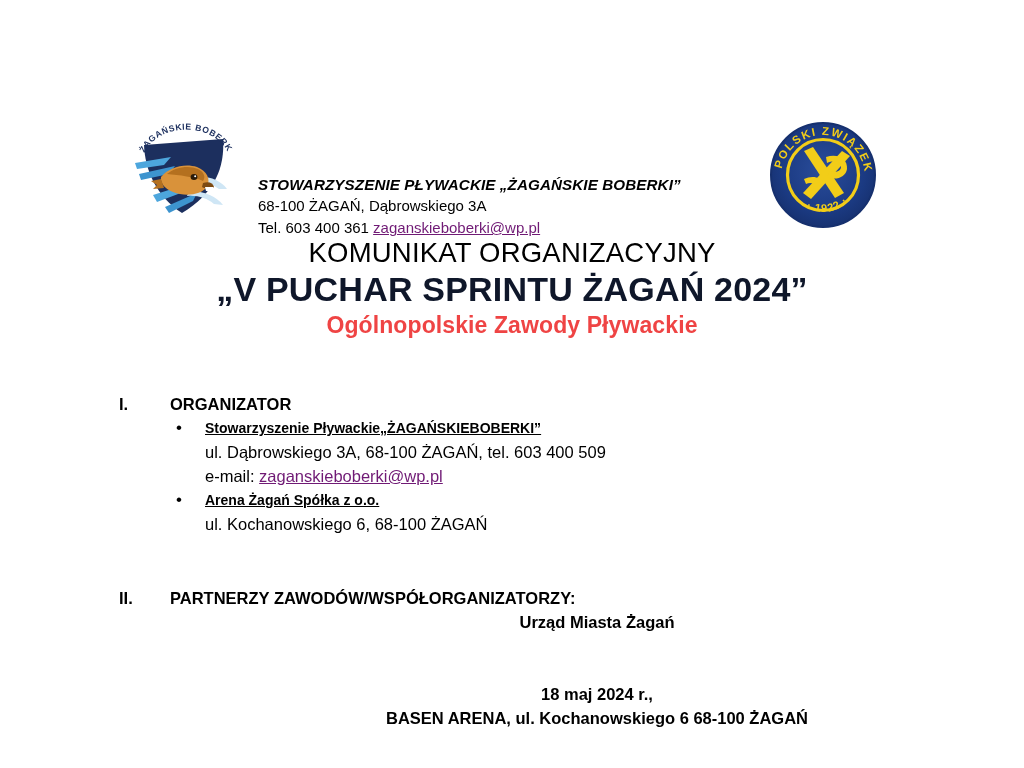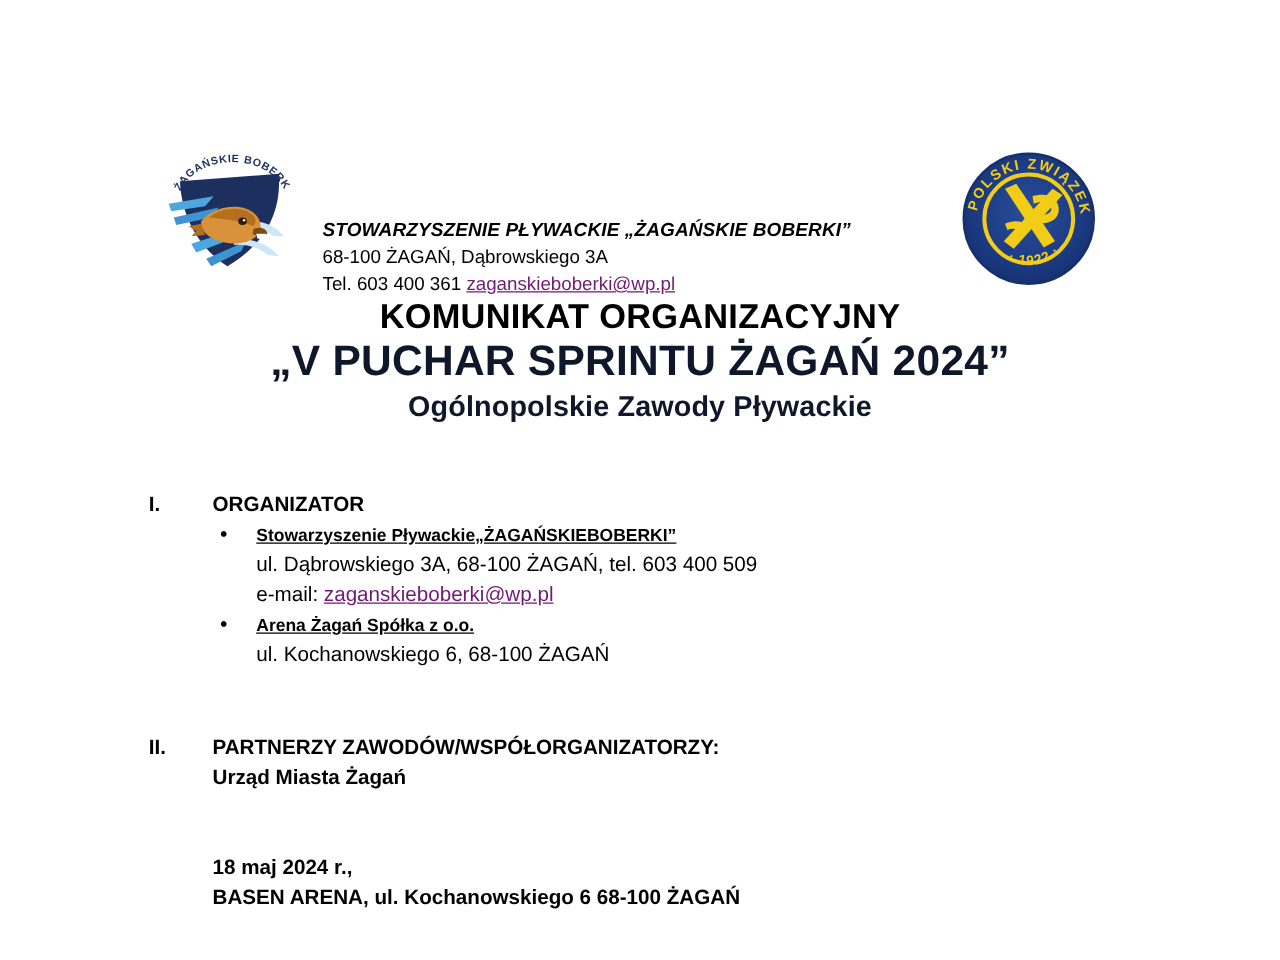--- a/index.html
+++ b/index.html
@@ -89,36 +89,36 @@
   
   .titles {
     position: absolute;
     left: 0;
     top: 236px;
     width: 1024px;
     text-align: center;
   }
   .title-main {
     font-size: 27.5px;
-    font-weight: bold;
+    font-weight: normal;
     color: #000000;
     letter-spacing: 0.2px;
     line-height: 33px;
   }
   .title-sub {
     font-size: 34px;
     font-weight: bold;
     color: #0f172a;
     letter-spacing: 0.2px;
     line-height: 40px;
   }
   .title-sub2 {
     font-size: 23px;
     font-weight: bold;
-    color: #0f172a;
+    color: #ef4444;
     letter-spacing: 0.1px;
     line-height: 30px;
     margin-top: 1px;
   }
 
   
   .body-content {
     position: absolute;
     left: 0;
     top: 392px;
@@ -144,21 +144,21 @@
     font-weight: bold;
     width: 46px;
   }
 
   .sec-line {
     font-size: 16.5px;
     line-height: 24px;
     padding-left: 170px;
     white-space: nowrap;
   }
-  .sec-line.bold { font-weight: bold; }
+  .sec-line.bold { font-weight: bold; text-align: center; }
 
   
   .bullet-item {
     position: relative;
     padding-left: 205px;
   }
   .bullet-dot {
     position: absolute;
     left: 176px;
     top: 0;

